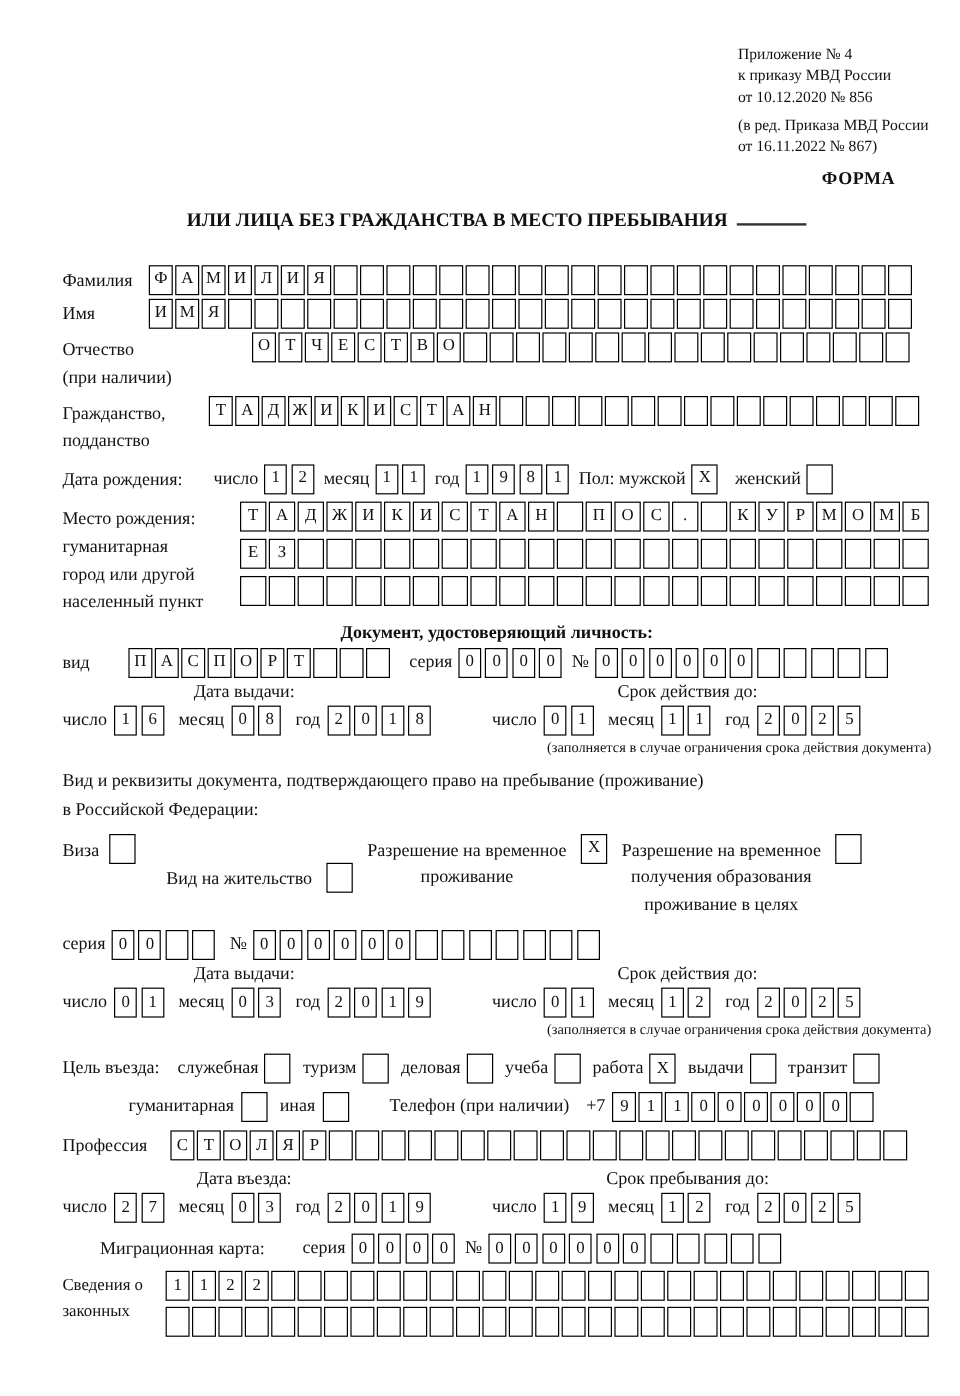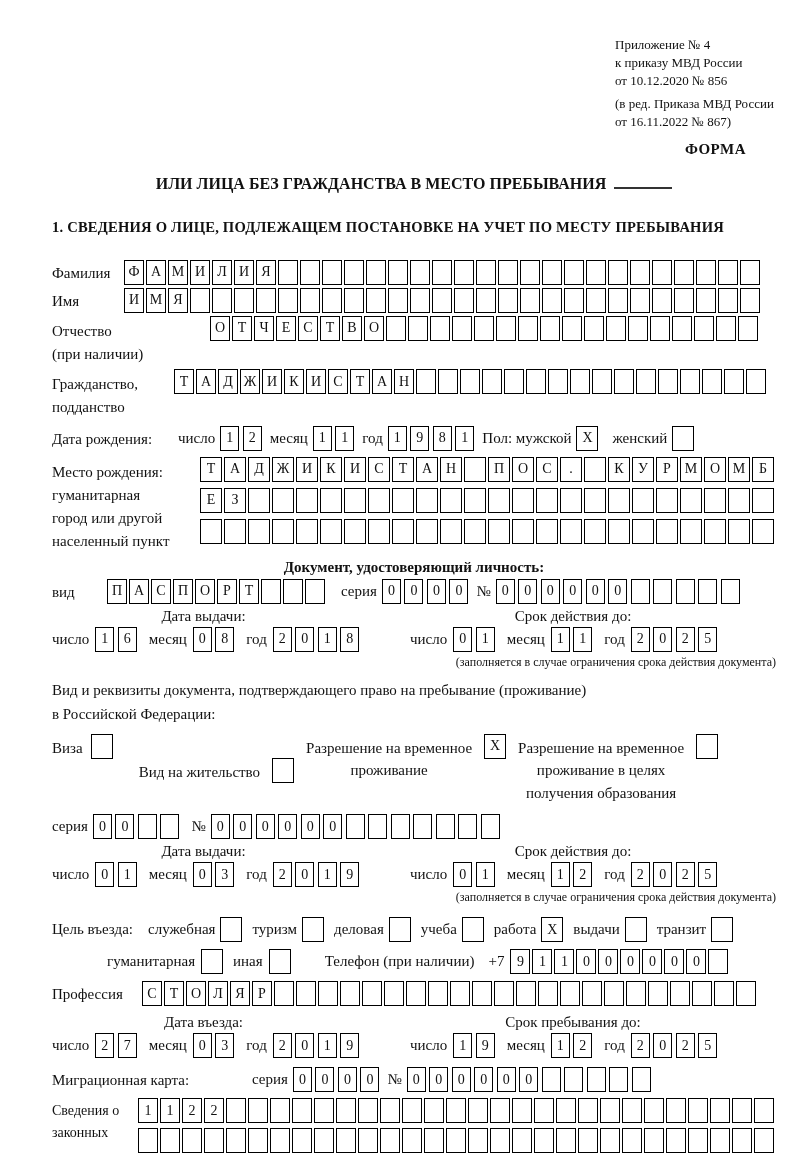--- a/index.html
+++ b/index.html
@@ -87,21 +87,20 @@
       <div>(в ред. Приказа МВД России</div>
       <div>от 16.11.2022 № 867)</div>
     </div>
   </div>
   <div class="form-label">ФОРМА</div>
 
   <div class="title">
     <div><span>ИЛИ ЛИЦА БЕЗ ГРАЖДАНСТВА В МЕСТО ПРЕБЫВАНИЯ</span><span class="uline"></span></div>
   </div>
 
-  <div class="sec-head">1. СВЕДЕНИЯ О ЛИЦЕ, ПОДЛЕЖАЩЕМ ПОСТАНОВКЕ НА УЧЕТ ПО МЕСТУ ПРЕБЫВАНИЯ</div>
 
   <div class="frow" style="margin-top:24px;">
     <div class="flabel w72">Фамилия</div>
     <div class="cells">
         <span class="cell">Ф</span>
         <span class="cell">А</span>
         <span class="cell">М</span>
         <span class="cell">И</span>
         <span class="cell">Л</span>
         <span class="cell">И</span>
@@ -458,22 +457,22 @@
     <div class="pitem gap12">
       <span class="plab center">
         <div>Разрешение на временное</div>
         <div>проживание</div>
       </span>
       <span class="cell box gap12">X</span>
     </div>
     <div class="pitem gap12">
       <span class="plab center">
         <div>Разрешение на временное</div>
+        <div>получения образования</div>
         <div>проживание в целях</div>
-        <div>получения образования</div>
       </span>
       <span class="cell box gap12"></span>
     </div>
   </div>
 
   <div class="frow" style="margin-top:10px;">
     <div class="inline">
       <span class="t" style="padding-left:0;">серия</span>
       <span class="cells dcells">
           <span class="cell">0</span>
@@ -661,21 +660,21 @@
         <span class="cells dcells">
             <span class="cell">2</span>
             <span class="cell">0</span>
             <span class="cell">2</span>
             <span class="cell">5</span>
           </span>
       </div>
     </div>
   </div>
 
-  <div class="frow" style="margin-top:9px;">
+  <div class="frow" style="margin-top:9px;text-align:center;">
     <div class="flabel" style="width:200px;">Миграционная карта:</div>
     <div class="inline">
       <span class="t" style="padding-left:0;">серия</span>
       <span class="cells dcells">
           <span class="cell">0</span>
           <span class="cell">0</span>
           <span class="cell">0</span>
           <span class="cell">0</span>
         </span>
       <span class="t">№</span>

